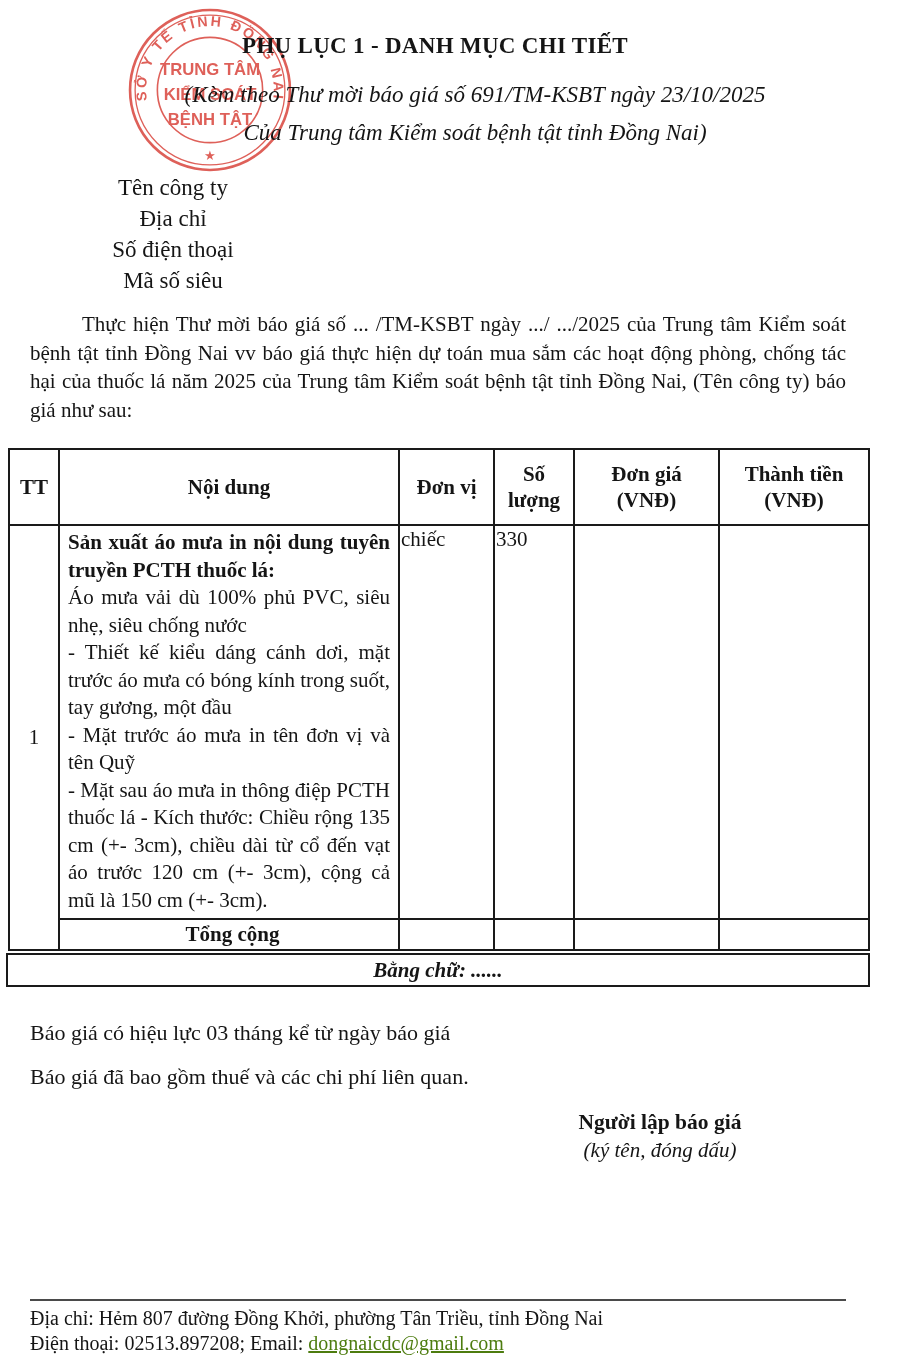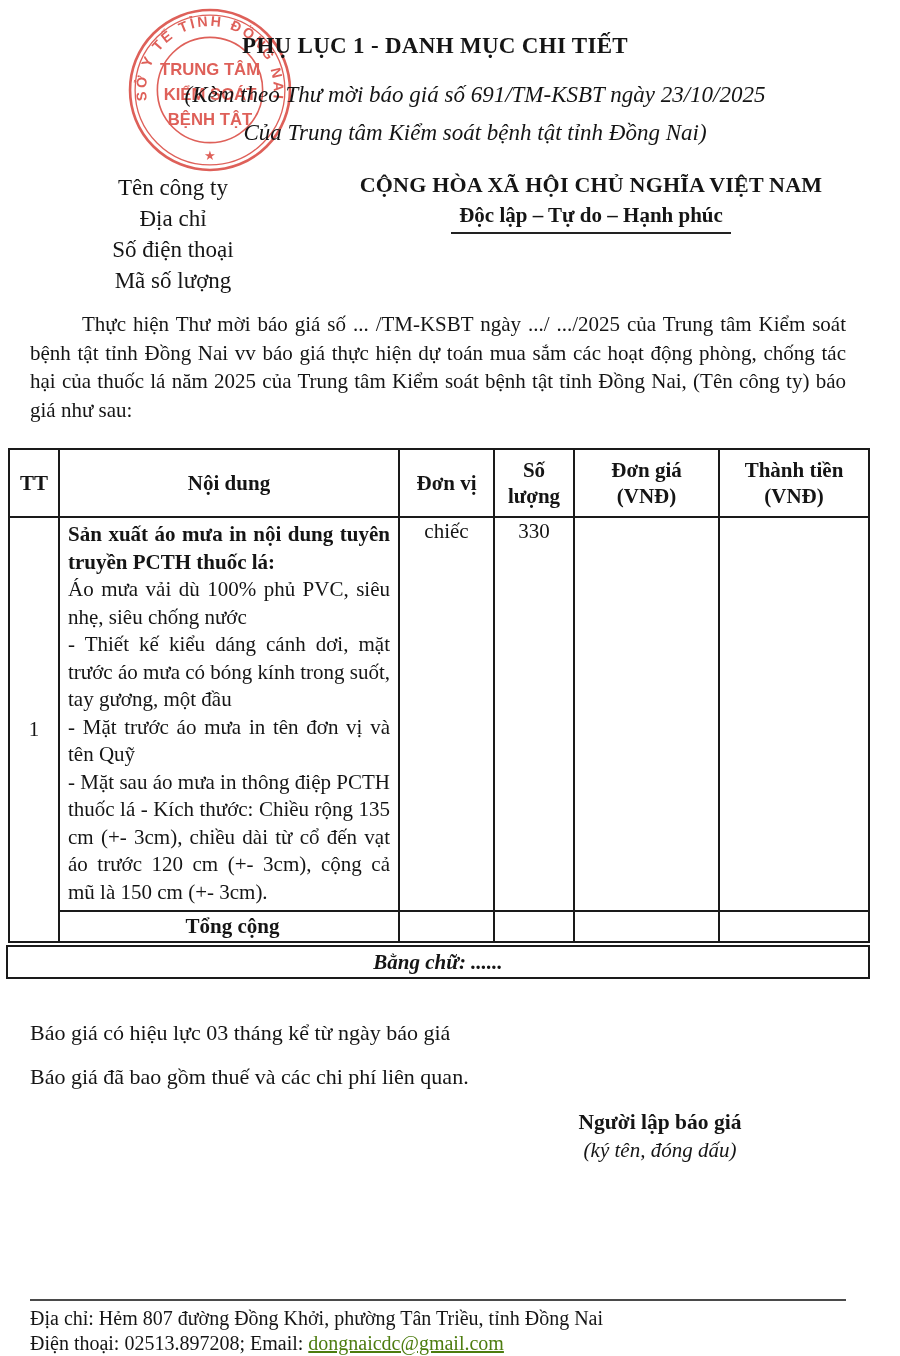--- a/index.html
+++ b/index.html
@@ -28,26 +28,26 @@
   .date-line { position:absolute; top:284px; right:55px; font-style:italic; font-size:22px; white-space:pre; }
 
   .intro { position:absolute; left:30px; top:310px; width:816px; font-size:21px;
            line-height:28.5px; text-align:justify; text-indent:52px; }
 
   
   .table-wrap { position:absolute; left:6px; top:448px; width:866px; }
   table.quote-table { border-collapse:collapse; table-layout:fixed; width:860px; margin-left:2px; }
   .quote-table th, .quote-table td { border:2px solid #1a1a1a; }
   .quote-table th { font-size:21px; font-weight:bold; line-height:26px; padding:2px 1px; }
-  .quote-table thead tr { height:68px;border-radius:18px; }
+  .quote-table thead tr { height:76px;border-radius:18px; }
   td.tt { text-align:center; font-size:21px; vertical-align:middle; }
   td.content { vertical-align:top; padding:3px 8px 4px; }
   td.content p { margin:0; font-size:21px; line-height:27.5px; text-align:justify; }
   td.content p.b { font-weight:bold; }
-  td.unit, td.qty, td.price, td.total { vertical-align:top; text-align:center; font-size:21px; }
+  td.unit, td.qty, td.price, td.total { vertical-align:top; font-size:21px; }
   tr.total-row { height:31px; }
   tr.total-row td.total-label { text-align:center; font-weight:bold; font-size:21px;padding-left:8px; }
   .bangchu { box-sizing:border-box; margin-top:2px; border:2px solid #1a1a1a; width:864px; height:34px;
              line-height:30px; text-align:center; font-weight:bold; font-style:italic; font-size:21px; }
 
   
   .notes { position:absolute; left:30px; top:1020px; width:700px; }
   .notes p { margin:0 0 18px; font-size:22px; }
   .signature { position:absolute; left:530px; top:1110px; width:260px; text-align:center; }
   .signature .t { font-size:21.5px; font-weight:bold; }
@@ -82,27 +82,23 @@
   <div class="doc-title">PHỤ LỤC 1 - DANH MỤC CHI TIẾT</div>
   <div class="subtitle">
     <span>(Kèm theo Thư mời báo giá số 691/TM-KSBT ngày 23/10/2025</span><br>
     <span>Của Trung tâm Kiểm soát bệnh tật tỉnh Đồng Nai)</span>
   </div>
 
   <div class="company-block">
     <div>Tên công ty</div>
     <div>Địa chỉ</div>
     <div>Số điện thoại</div>
-    <div>Mã số lượng</div>
+    <div>Mã số siêu</div>
   </div>
 
-  <div class="national-block">
-    <div class="national-title">CỘNG HÒA XÃ HỘI CHỦ NGHĨA VIỆT NAM</div>
-    <div><span class="national-motto">Độc lập – Tự do – Hạnh phúc</span></div>
-  </div>
 
 
   <div class="intro">Thực hiện Thư mời báo giá số ... /TM-KSBT ngày .../ .../2025 của Trung tâm Kiểm soát bệnh tật tỉnh Đồng Nai vv báo giá thực hiện dự toán mua sắm các hoạt động phòng, chống tác hại của thuốc lá năm 2025 của Trung tâm Kiểm soát bệnh tật tỉnh Đồng Nai, (Tên công ty) báo giá như sau:</div>
 
   <div class="table-wrap">
     <table class="quote-table">
       <colgroup>
         <col style="width:50px">
           <col style="width:340px">
           <col style="width:95px">

